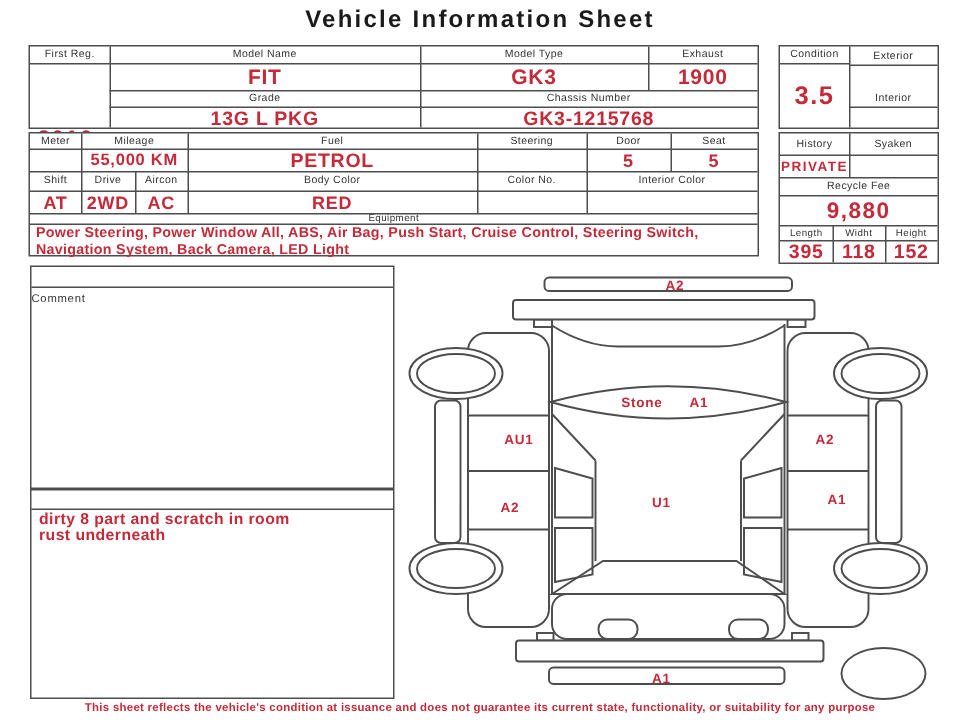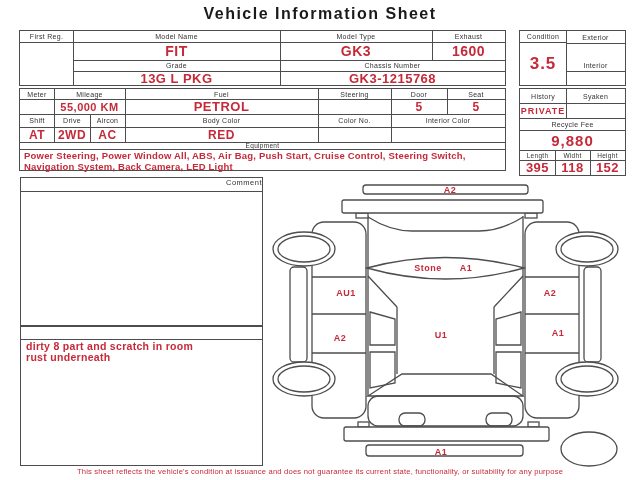--- a/index.html
+++ b/index.html
@@ -18,24 +18,24 @@
   .v14{font-size:14px;} .v13{font-size:13px;} .v12{font-size:12px;} .v11{font-size:11px;}
   .v9{font-size:9px;letter-spacing:1px;text-align:right;}
   .firstreg{flex-direction:column;align-items:flex-start;justify-content:center;
             padding-left:5px;font-size:15px;line-height:15px;letter-spacing:1px;margin-top:36px;}
   .bigv{font-size:17px;letter-spacing:1px;}
   .fee{font-size:15px;letter-spacing:1px;text-align:center;}
   .equip{position:absolute;color:#c62a39;font-weight:bold;font-size:9.5px;line-height:10.5px;
          letter-spacing:0.2px;text-align:left;white-space:normal;}
   .note{position:absolute;color:#c62a39;font-weight:bold;font-size:10.5px;line-height:11px;
         letter-spacing:0.3px;white-space:pre-line;text-align:left;}
-  .bhead{position:absolute;top:0;left:0;width:100%;text-align:right;font-size:7.5px;
+  .bhead{position:absolute;top:16px;left:0;width:100%;text-align:left;font-size:7.5px;
          color:#333;letter-spacing:0.5px;}
   .footer{position:absolute;left:0;top:467px;width:100%;text-align:center;color:#c62a39;
-          font-size:7.6px;font-weight:normal;letter-spacing:0.2px;}
+          font-size:7.6px;font-weight:bold;letter-spacing:0.2px;}
   svg text{font-family:"Liberation Sans","DejaVu Sans",sans-serif;font-size:9px;
            font-weight:bold;fill:#c62a39;text-anchor:middle;letter-spacing:0.5px;}
 </style>
 </head>
 <body>
 
 <div class="page">
 
   <div class="title">Vehicle Information Sheet</div>
 
@@ -53,21 +53,21 @@
     <div class="l" style="left:412px;top:0;width:73px;height:11px">Exhaust</div>
     <div class="l" style="left:53px;top:29px;width:207px;height:11px">Grade</div>
     <div class="l" style="left:260px;top:29px;width:225px;height:11px">Chassis Number</div>
 
     <div class="v firstreg" style="left:0;top:11px;width:53px;height:43px">
       <span>2016</span>
       <span>/3</span>
     </div>
     <div class="v v14" style="left:53px;top:11px;width:207px;height:18px">FIT</div>
     <div class="v v14" style="left:260px;top:11px;width:152px;height:18px">GK3</div>
-    <div class="v v14" style="left:412px;top:11px;width:73px;height:18px">1600</div>
+    <div class="v v14" style="left:412px;top:11px;width:73px;height:18px">1900</div>
     <div class="v v13" style="left:53px;top:40px;width:207px;height:14px">13G L PKG</div>
     <div class="v v13" style="left:260px;top:40px;width:225px;height:14px">GK3-1215768</div>
   </div>
 
   <div class="box" style="left:519px;top:30px;width:107px;height:56px">
     <i class="vl" style="left:46px;top:0;height:54px"></i>
     <i class="hl" style="left:0;top:11px;width:46px"></i>
     <i class="hl" style="left:46px;top:12px;width:59px"></i>
     <i class="hl" style="left:46px;top:40px;width:59px"></i>
 

